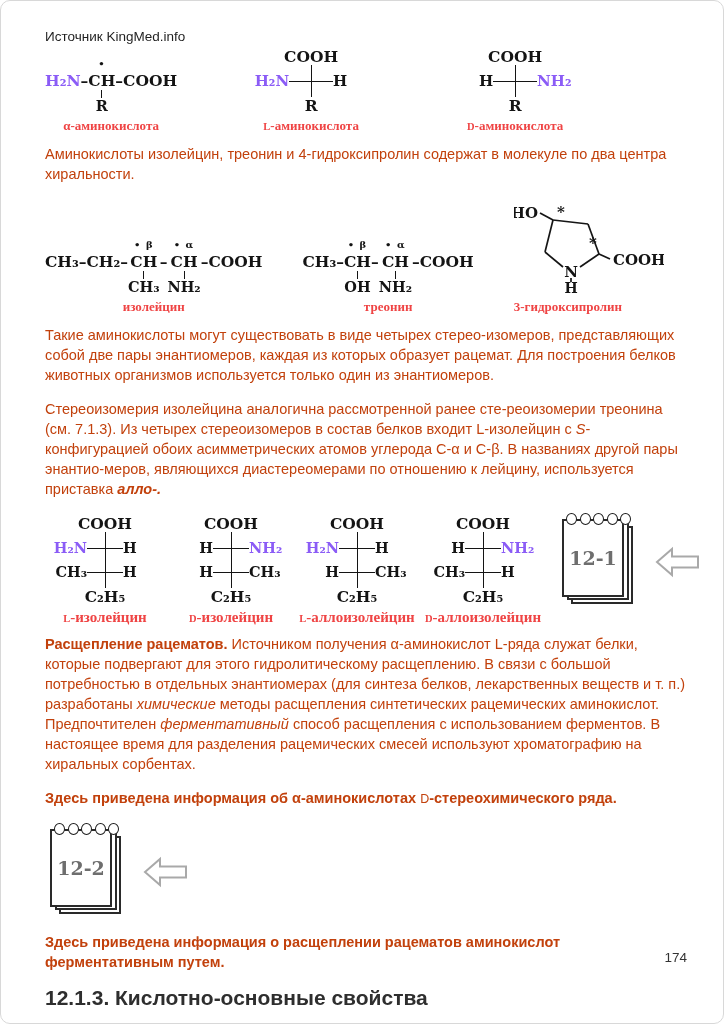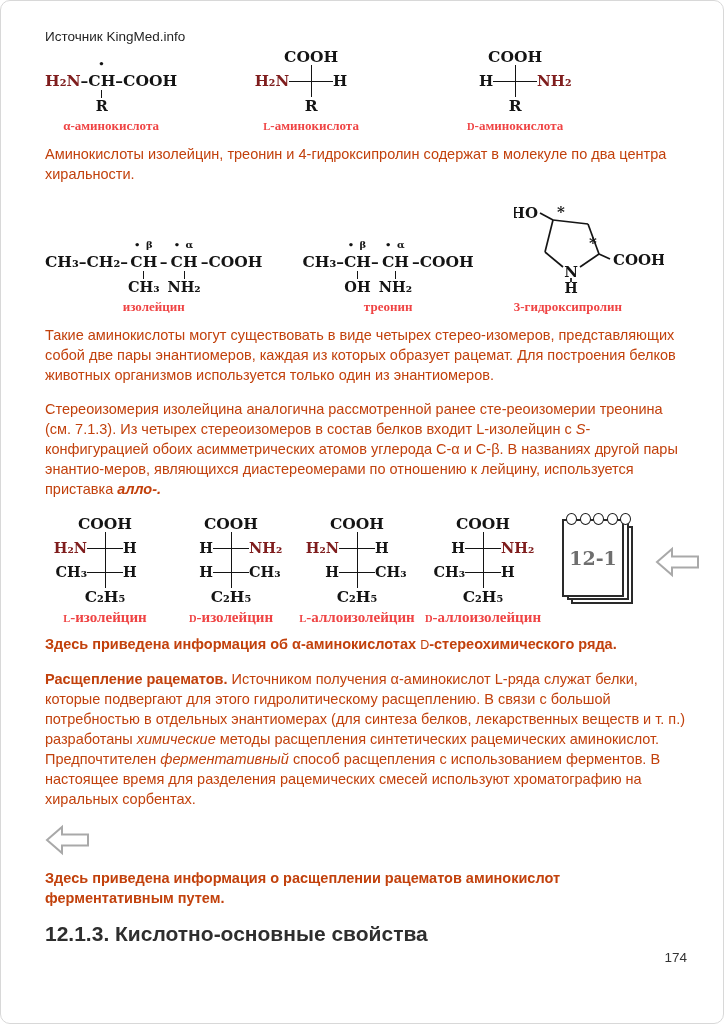--- a/index.html
+++ b/index.html
@@ -23,21 +23,21 @@
   .struct-row{display:flex;align-items:flex-end;}
   .row1{margin-top:2px;gap:64px;}
   .row2{margin-top:8px;gap:40px;}
   .row3{margin-top:4px;gap:6px;}
   .struct{display:flex;flex-direction:column;align-items:center;
     font-family:"DejaVu Serif","DejaVu Sans",serif;font-weight:700;color:#141414;}
   .struct-label{font-size:13px;font-weight:700;margin-top:4px;white-space:nowrap;
     font-family:Liberation Serif, serif;color:#ef4444;}
   .row3 .struct-label{font-size:15px;}
   .sc::first-letter{font-size:10.5px;}
-  .blue{color:#7f1d1d;}
+  .blue{color:#8b5cf6;}
 
   
   .fischer{display:flex;flex-direction:column;align-items:center;}
   .f-top,.f-bottom{font-size:15.5px;line-height:17px;}
   .f-stem{width:0;height:4px;border-left:1.6px solid #141414;}
   .f-row{display:grid;grid-template-columns:48px 44px 48px;align-items:center;height:24px;}
   .row3 .f-row{grid-template-columns:42px 36px 42px;}
   .f-side{font-size:15px;line-height:15px;}
   .f-side.l{justify-self:end;}
   .f-side.r{justify-self:start;}
@@ -320,28 +320,42 @@
               <span class="ring"></span>
               <span class="ring"></span>
             </div>
           </div>
         <svg width="46" height="32" viewBox="0 0 46 32">
           <polygon points="2,16 17,3 17,10.5 43,10.5 43,21.5 17,21.5 17,29" fill="#ffffff" stroke="#a9a9a9" stroke-width="2"></polygon>
         </svg>
       </div>
     </div>
 
-    <p class="para mt8"><span class="run-b">Здесь приведена информация об α-аминокислотах </span><span class="run-sm">D</span><span class="run-b">-стереохимического ряда.</span></p>
-
     <p class="para mt8"><span class="run-b">Расщепление рацематов. </span><span class="run-n">Источником получения α-аминокислот L-ряда служат белки, которые подвергают для этого гидролитическому расщеплению. В связи с большой потребностью в отдельных энантиомерах (для синтеза белков, лекарственных веществ и т. п.)
 разработаны </span><span class="run-i">химические</span><span class="run-n"> методы расщепления синтетических рацемических аминокислот.
 Предпочтителен </span><span class="run-i">ферментативный</span><span class="run-n"> способ расщепления с использованием ферментов. В настоящее время для разделения рацемических смесей используют хроматографию на хиральных сорбентах.</span></p>
 
+    <p class="para mt8"><span class="run-b">Здесь приведена информация об α-аминокислотах </span><span class="run-sm">D</span><span class="run-b">-стереохимического ряда.</span></p>
+
     <div class="standalone-note" style="margin-top:12px;">
       <div class="notegroup">
+        <div class="notepad">
+            <div class="np-page np-p3"></div>
+            <div class="np-page np-p2"></div>
+            <div class="np-page np-front">
+              <span class="np-num">12-2</span>
+            </div>
+            <div class="np-rings">
+              <span class="ring"></span>
+              <span class="ring"></span>
+              <span class="ring"></span>
+              <span class="ring"></span>
+              <span class="ring"></span>
+            </div>
+          </div>
         <svg width="46" height="32" viewBox="0 0 46 32">
           <polygon points="2,16 17,3 17,10.5 43,10.5 43,21.5 17,21.5 17,29" fill="#ffffff" stroke="#a9a9a9" stroke-width="2"></polygon>
         </svg>
       </div>
     </div>
 
     <p class="para bold-note mt12">Здесь приведена информация о расщеплении рацематов аминокислот ферментативным путем.</p>
 
     <div class="heading">12.1.3. Кислотно-основные свойства</div>
 

